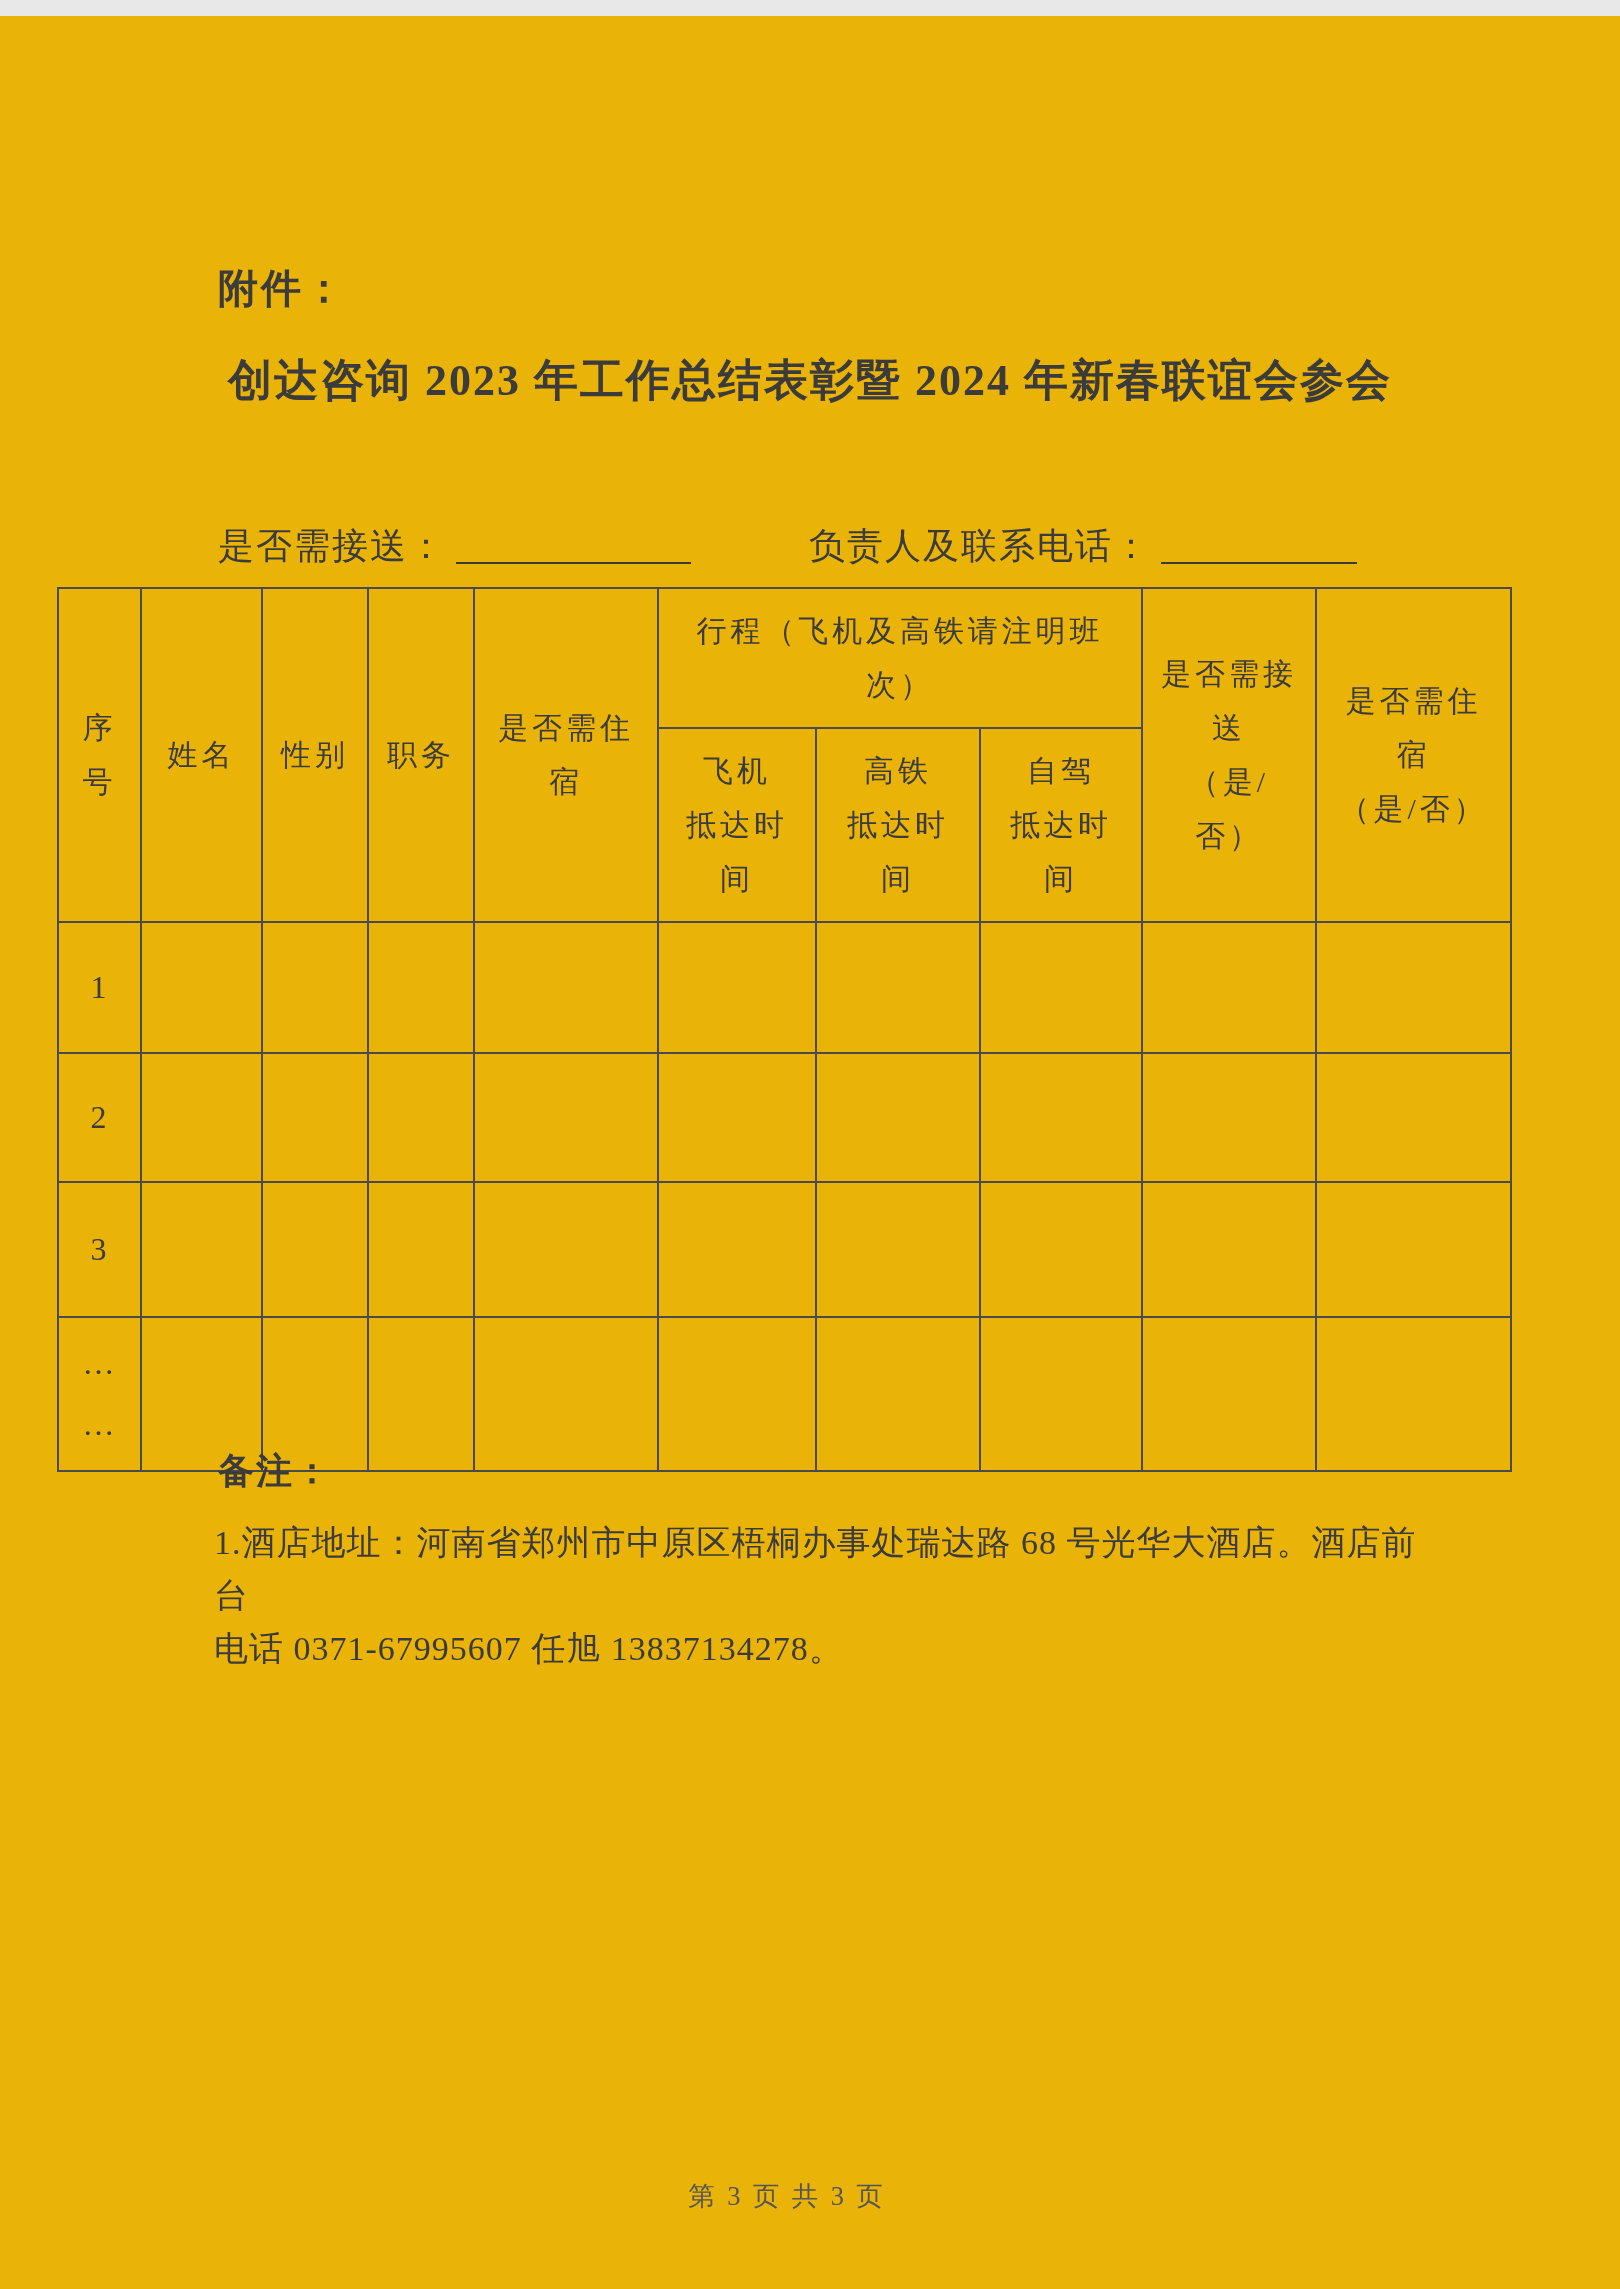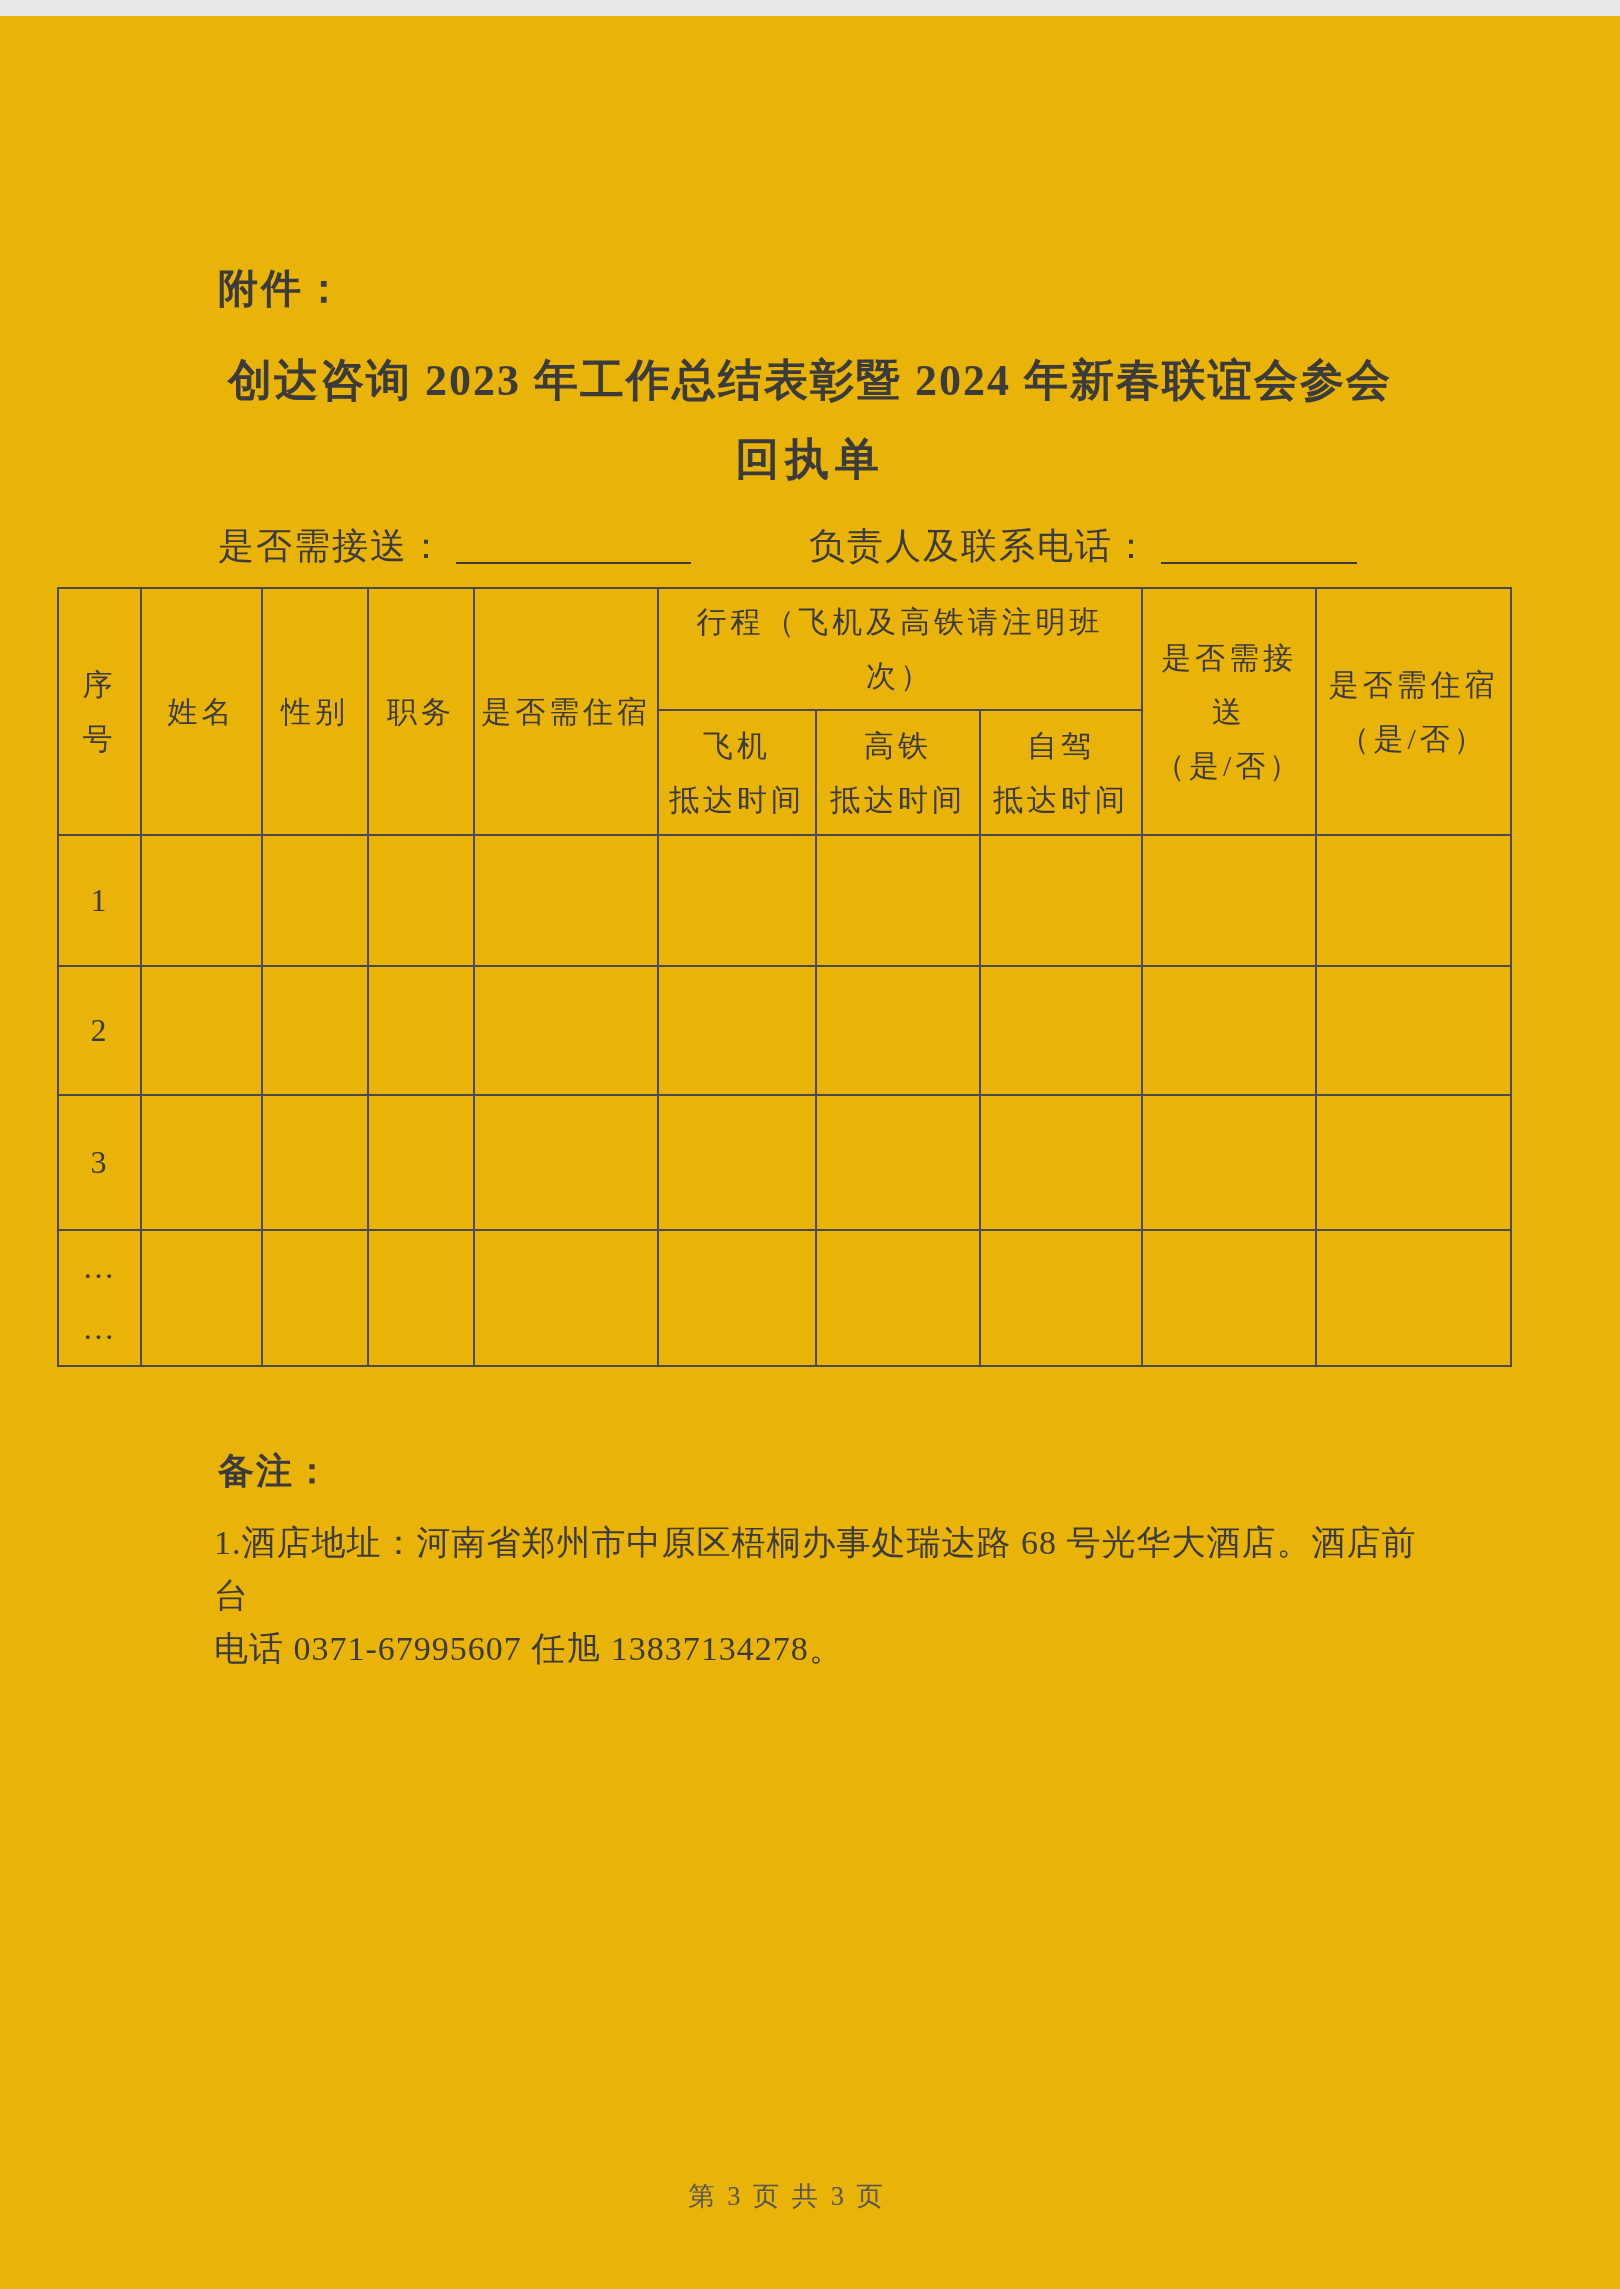--- a/index.html
+++ b/index.html
@@ -67,21 +67,21 @@
   .reply-table th, .reply-table td {
     border: 2px solid #4a4a4a;
     font-weight: normal;
     font-size: 30px;
     color: #3b3b3b;
     text-align: center;
     vertical-align: middle;
     white-space: pre-line;
     line-height: 1.8;
     letter-spacing: 3.9px;
-    padding: 6px;
+    padding: 15px;
   }
   .reply-table td.seq-cell {
     font-size: 32px;
     letter-spacing: 2px;
     line-height: 1.9;
   }
   tr.header-top { height: 88px; }
   tr.header-sub { height: 125px; }
   tr.body-row-1 { height: 131px; }
   tr.body-row-2 { height: 129px; }
@@ -113,21 +113,20 @@
   }
 </style>
 </head>
 <body>
 
 <div class="sheet">
 
   <div class="attachment-label">附件：</div>
 
   <div class="title-line1">创达咨询 2023 年工作总结表彰暨 2024 年新春联谊会参会</div>
-  <div class="title-line2">回执单</div>
 
   <div class="form-line">
     <span class="form-item branch">
       <span>是否需接送：</span><span class="blank-underline branch-line"></span>
     </span>
     <span class="form-item contact">
       <span>负责人及联系电话：</span><span class="blank-underline contact-line"></span>
     </span>
   </div>
 

